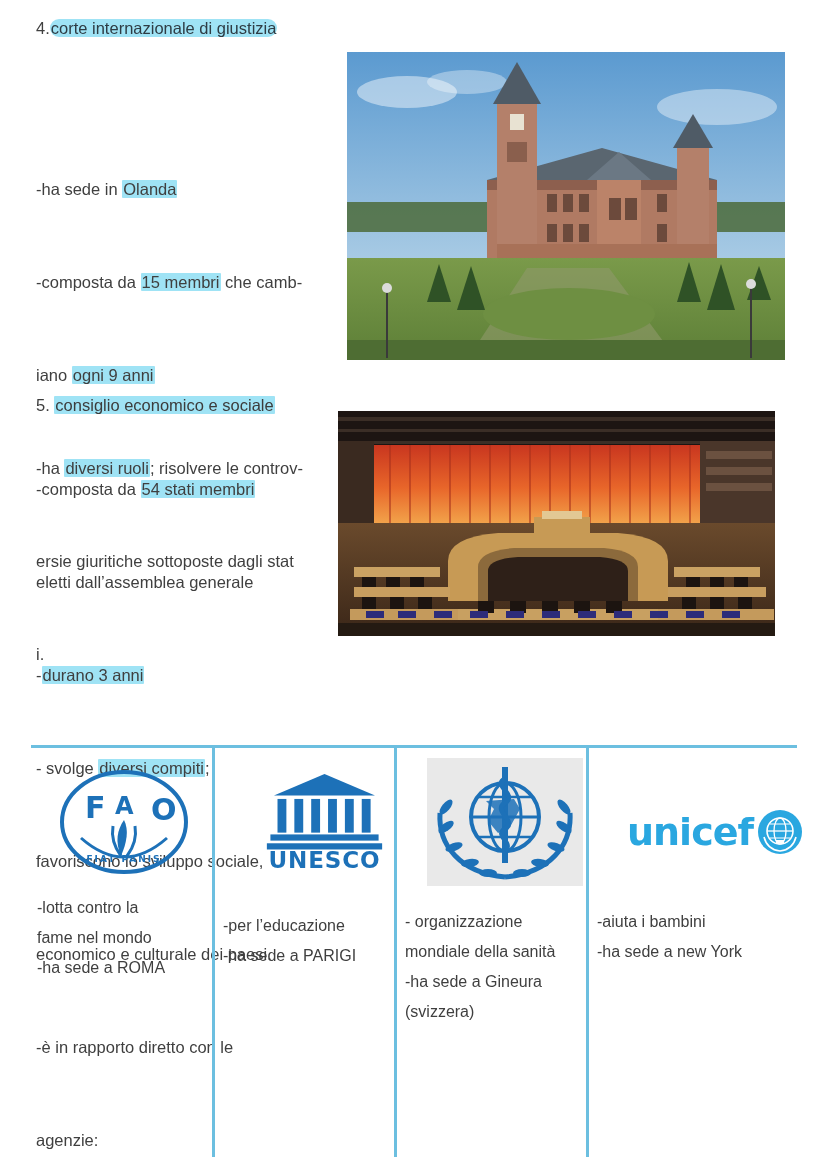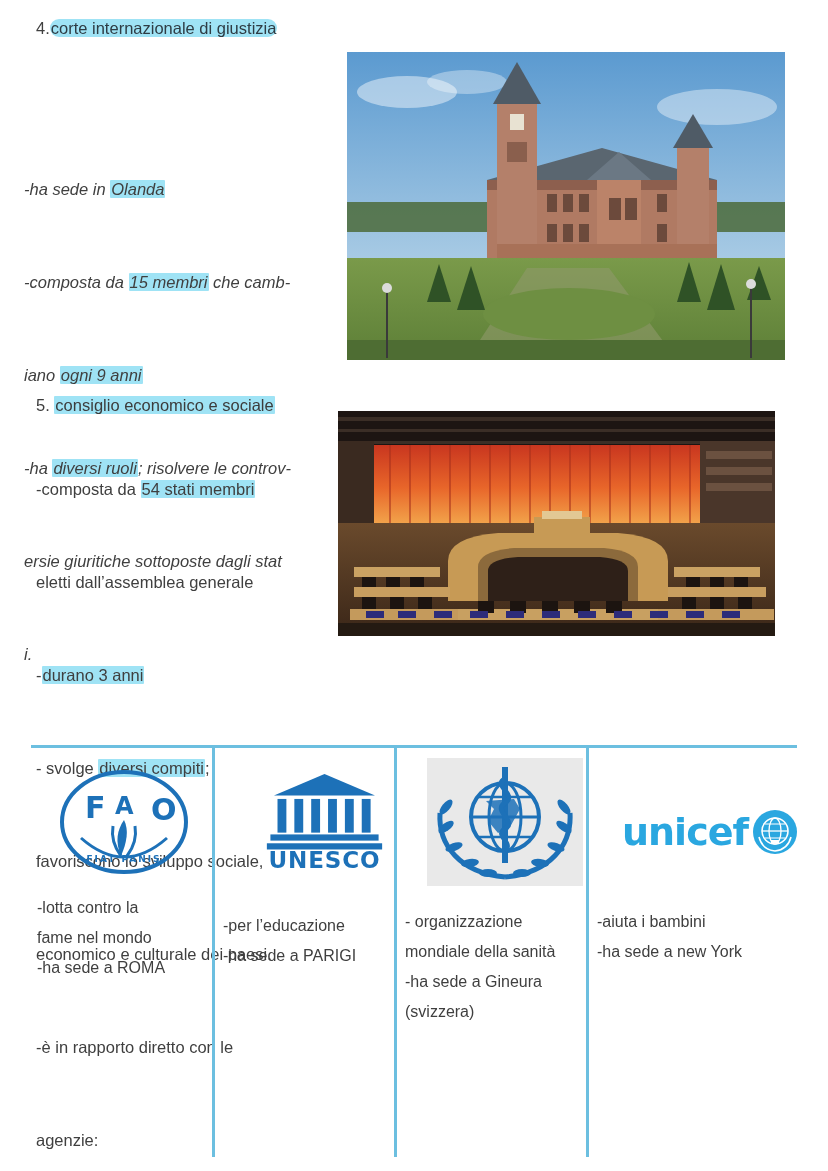--- a/index.html
+++ b/index.html
@@ -41,24 +41,23 @@
     left: 36px;
     top: 16px;
     font-size: 16.5px;
     line-height: 24px;
   }
   .sec4-title .num { color: #3f3f3f; }
   .sec4-title .hl { color: #2e3c44; border-radius: 9px; }
 
   .sec4-body {
     position: absolute;
-    left: 24px;
+    left: 36px;
     top: 112px;
     width: 310px;
-    font-style: italic;
   }
 
   .sec4-img {
     position: absolute;
     left: 347px;
     top: 52px;
     width: 438px;
     height: 308px;
     overflow: hidden;
     background: #78a6c8;
@@ -127,21 +126,21 @@
   }
   .c1 { left: 6px;   width: 170px; }
   .c2 { left: 192px; width: 168px; }
   .c3 { left: 374px; width: 178px; }
   .c4 { left: 566px; width: 196px; }
 
   .logo-box { height: 130px; display: flex; align-items: center; }
   .c1 .logo-box { justify-content: flex-start; padding-left: 22px; }
   .c2 .logo-box { justify-content: flex-start; padding-left: 35px; }
   .c3 .logo-box { justify-content: flex-start; padding-left: 22px; }
-  .c4 .logo-box { justify-content: center; padding-left: 30px; height: 150px; }
+  .c4 .logo-box { justify-content: flex-start; padding-left: 30px; height: 150px; }
 
   .c1 .desc { margin-top: 6px; }
   .c2 .desc { margin-top: 24px; }
   .c3 .desc { margin-top: 20px; }
   .c4 .desc { margin-top: 0px; }
 
   
   .unicef-mark {
     display: flex;
     align-items: center;

